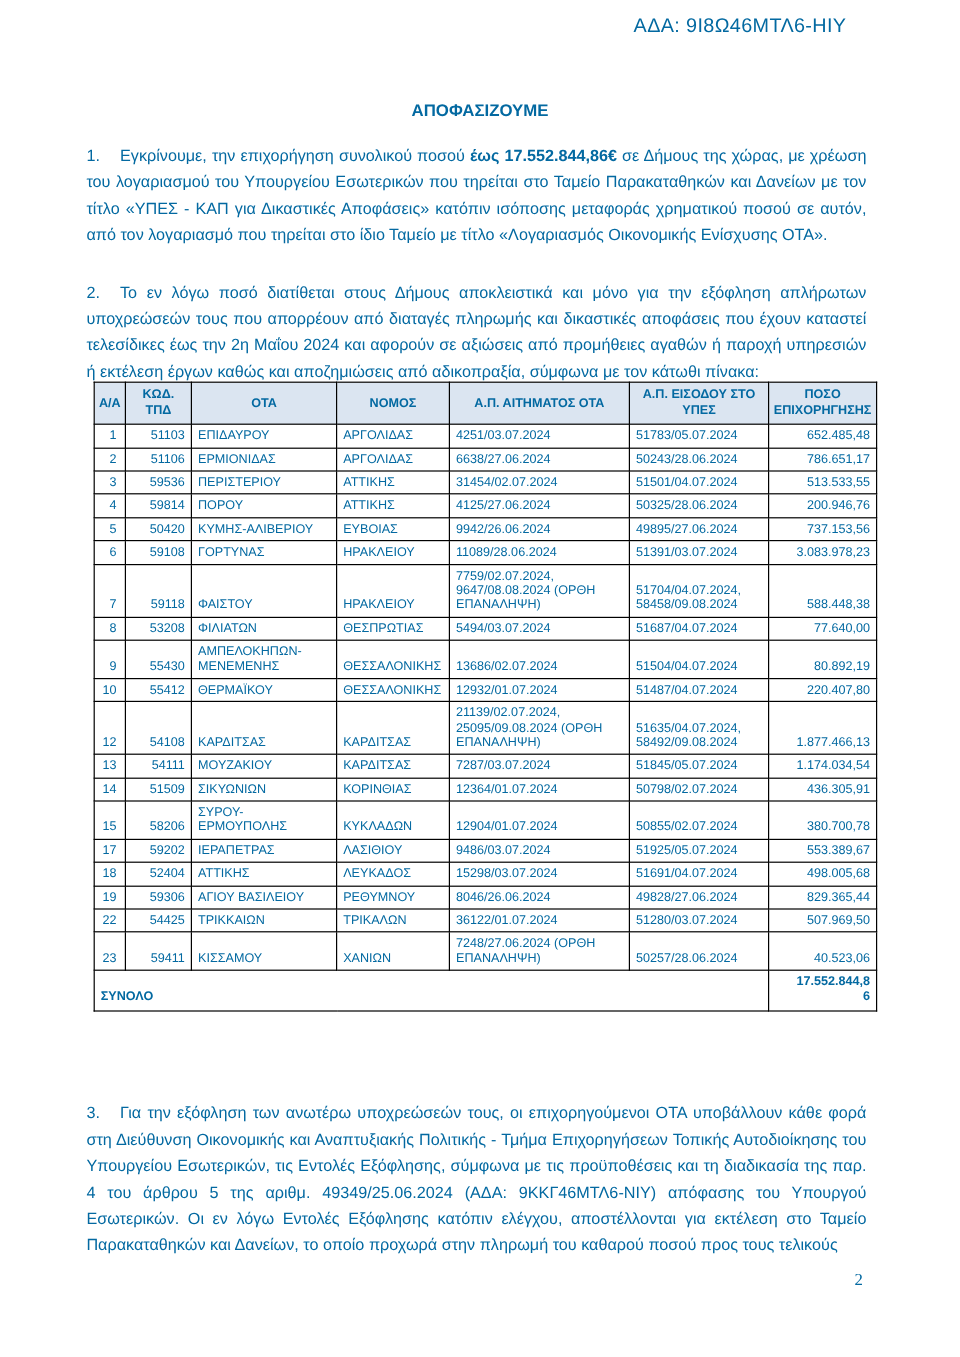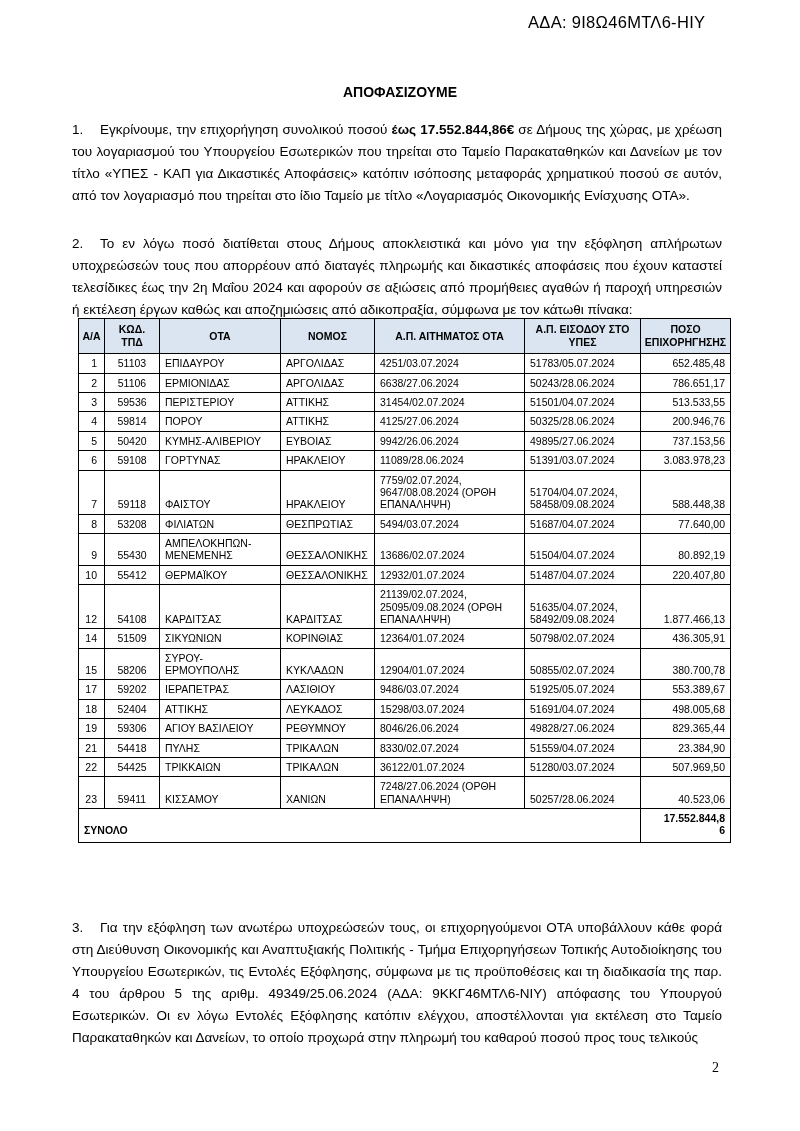--- a/index.html
+++ b/index.html
@@ -4,21 +4,21 @@
 <style>
   :root { --header-bg: #dbe5f1; --border-c: #000000; }
   * { box-sizing: border-box; }
   html, body { margin: 0; padding: 0; background: #ffffff; }
   .page {
     position: relative;
     width: 800px;
     height: 1131px;
     background: #ffffff;
     font-family: "Liberation Sans", sans-serif;
-    color: #000000;
+    color: #0369a1;
     overflow: hidden;
   }
   .ada {
     position: absolute;
     top: 13px;
     left: 528px;
     font-size: 16.5px;
     letter-spacing: 0.3px;
     white-space: nowrap;
   }
@@ -71,21 +71,21 @@
     white-space: pre-line;
     height: 32px;
   }
   table.grid tbody td {
     vertical-align: bottom;
     padding: 3px 5px;
     line-height: 1.18;
     white-space: pre-line;
   }
   table.grid tbody td:nth-child(1) { text-align: right; padding-right: 7px; }
-  table.grid tbody td:nth-child(2) { text-align: center; }
+  table.grid tbody td:nth-child(2) { text-align: right; }
   table.grid tbody td:nth-child(7) { text-align: right; }
   tr.total-row td {
     font-weight: bold;
     height: 34px;
     vertical-align: bottom;
     padding: 3px 5px 6px 5px;
   }
   tr.total-row td:first-child { text-align: left; }
   tr.total-row td:last-child { text-align: right; padding-left: 17px; }
   .pageno {
@@ -235,20 +235,29 @@
             <td>ΚΑΡΔΙΤΣΑΣ</td>
             <td>ΚΑΡΔΙΤΣΑΣ</td>
             <td>21139/02.07.2024,
 25095/09.08.2024 (ΟΡΘΗ
 ΕΠΑΝΑΛΗΨΗ)</td>
             <td>51635/04.07.2024,
 58492/09.08.2024</td>
             <td>1.877.466,13</td>
           </tr>
           <tr>
+            <td>13</td>
+            <td>54111</td>
+            <td>ΜΟΥΖΑΚΙΟΥ</td>
+            <td>ΚΑΡΔΙΤΣΑΣ</td>
+            <td>7287/03.07.2024</td>
+            <td>51845/05.07.2024</td>
+            <td>1.174.034,54</td>
+          </tr>
+          <tr>
             <td>14</td>
             <td>51509</td>
             <td>ΣΙΚΥΩΝΙΩΝ</td>
             <td>ΚΟΡΙΝΘΙΑΣ</td>
             <td>12364/01.07.2024</td>
             <td>50798/02.07.2024</td>
             <td>436.305,91</td>
           </tr>
           <tr>
             <td>15</td>
@@ -279,29 +288,20 @@
             <td>498.005,68</td>
           </tr>
           <tr>
             <td>19</td>
             <td>59306</td>
             <td>ΑΓΙΟΥ ΒΑΣΙΛΕΙΟΥ</td>
             <td>ΡΕΘΥΜΝΟΥ</td>
             <td>8046/26.06.2024</td>
             <td>49828/27.06.2024</td>
             <td>829.365,44</td>
-          </tr>
-          <tr>
-            <td>21</td>
-            <td>54418</td>
-            <td>ΠΥΛΗΣ</td>
-            <td>ΤΡΙΚΑΛΩΝ</td>
-            <td>8330/02.07.2024</td>
-            <td>51559/04.07.2024</td>
-            <td>23.384,90</td>
           </tr>
           <tr>
             <td>22</td>
             <td>54425</td>
             <td>ΤΡΙΚΚΑΙΩΝ</td>
             <td>ΤΡΙΚΑΛΩΝ</td>
             <td>36122/01.07.2024</td>
             <td>51280/03.07.2024</td>
             <td>507.969,50</td>
           </tr>

